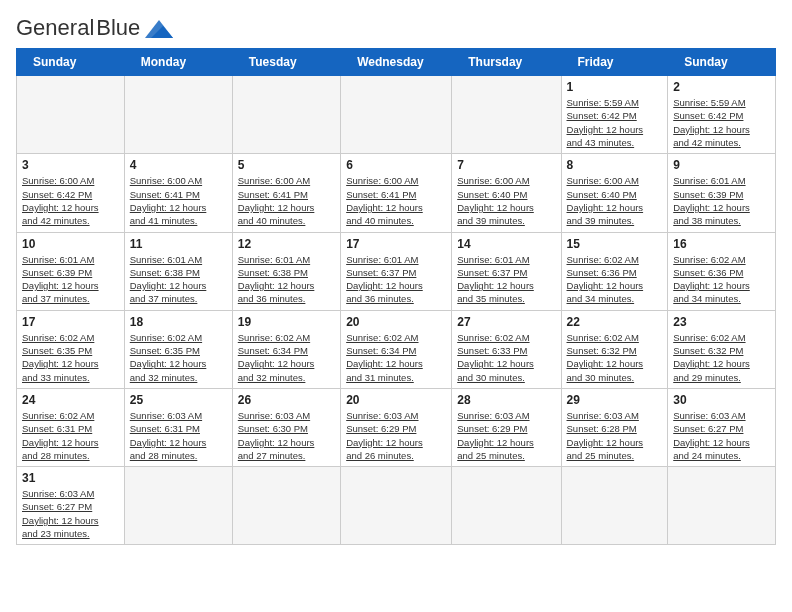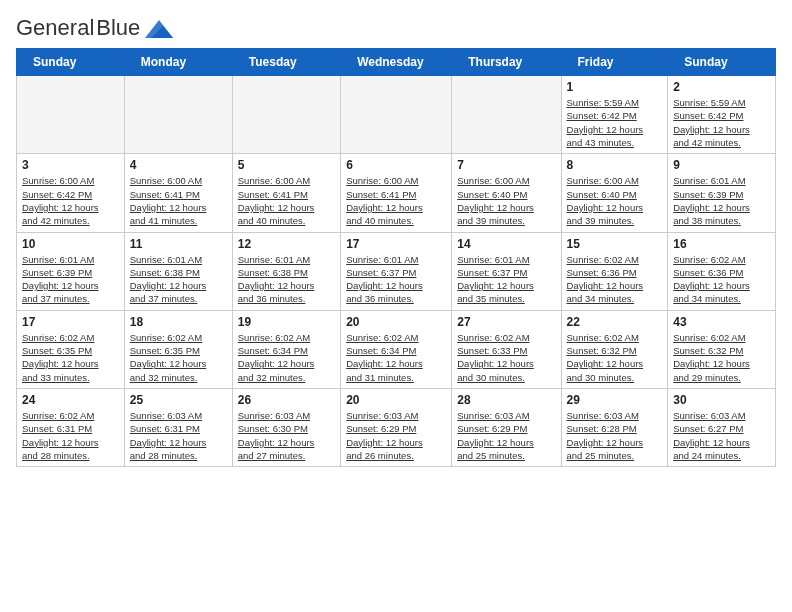--- a/index.html
+++ b/index.html
@@ -211,21 +211,21 @@
         </td>
         <td>
           <div class="day-number">27</div>
           <div class="day-info">Sunrise: 6:02 AM<br>Sunset: 6:33 PM<br>Daylight: 12 hours<br>and 30 minutes.</div>
         </td>
         <td>
           <div class="day-number">22</div>
           <div class="day-info">Sunrise: 6:02 AM<br>Sunset: 6:32 PM<br>Daylight: 12 hours<br>and 30 minutes.</div>
         </td>
         <td>
-          <div class="day-number">43</div>
+          <div class="day-number">23</div>
           <div class="day-info">Sunrise: 6:02 AM<br>Sunset: 6:32 PM<br>Daylight: 12 hours<br>and 29 minutes.</div>
         </td>
       </tr>
       <tr>
         <td>
           <div class="day-number">24</div>
           <div class="day-info">Sunrise: 6:02 AM<br>Sunset: 6:31 PM<br>Daylight: 12 hours<br>and 28 minutes.</div>
         </td>
         <td>
           <div class="day-number">25</div>
@@ -244,15 +244,27 @@
           <div class="day-info">Sunrise: 6:03 AM<br>Sunset: 6:29 PM<br>Daylight: 12 hours<br>and 25 minutes.</div>
         </td>
         <td>
           <div class="day-number">29</div>
           <div class="day-info">Sunrise: 6:03 AM<br>Sunset: 6:28 PM<br>Daylight: 12 hours<br>and 25 minutes.</div>
         </td>
         <td>
           <div class="day-number">30</div>
           <div class="day-info">Sunrise: 6:03 AM<br>Sunset: 6:27 PM<br>Daylight: 12 hours<br>and 24 minutes.</div>
         </td>
+      </tr>
+      <tr class="last-row">
+        <td>
+          <div class="day-number">31</div>
+          <div class="day-info">Sunrise: 6:03 AM<br>Sunset: 6:27 PM<br>Daylight: 12 hours<br>and 23 minutes.</div>
+        </td>
+        <td class="empty"></td>
+        <td class="empty"></td>
+        <td class="empty"></td>
+        <td class="empty"></td>
+        <td class="empty"></td>
+        <td class="empty"></td>
       </tr>
     </tbody>
 </table>
 
 </body></html>

